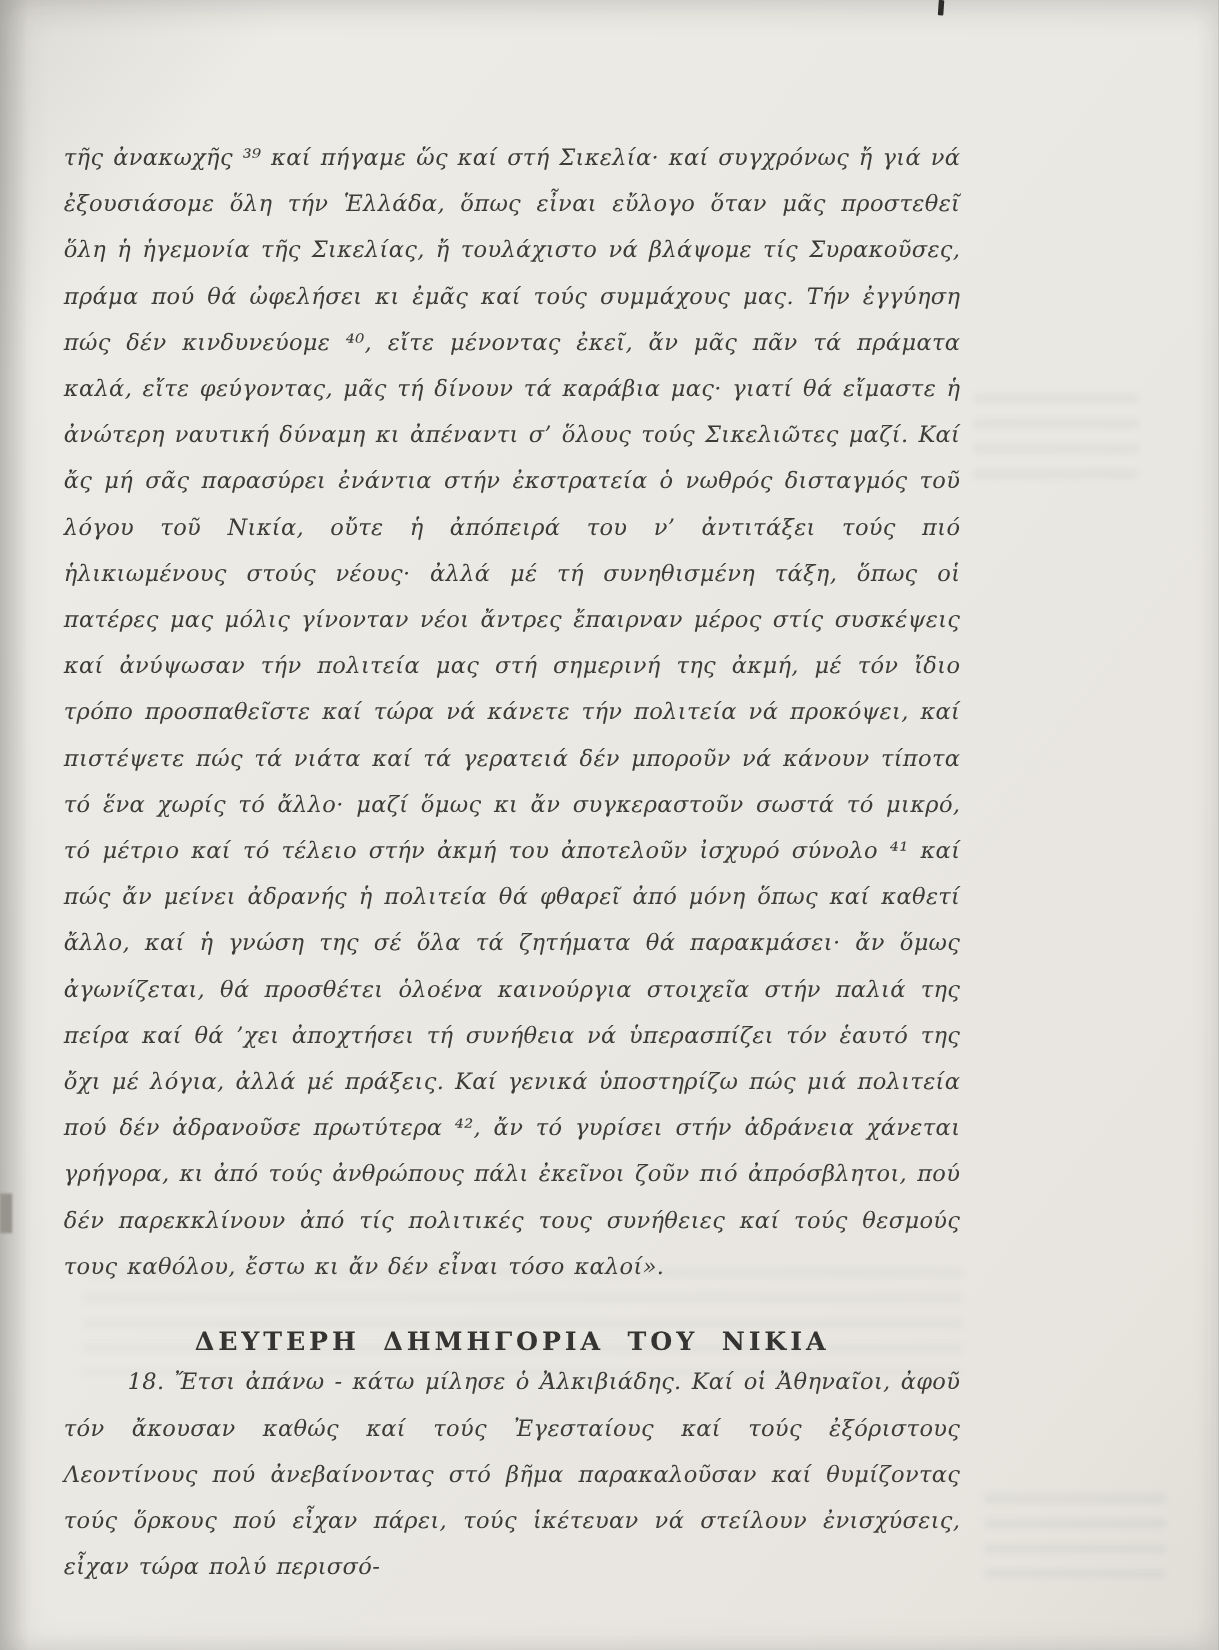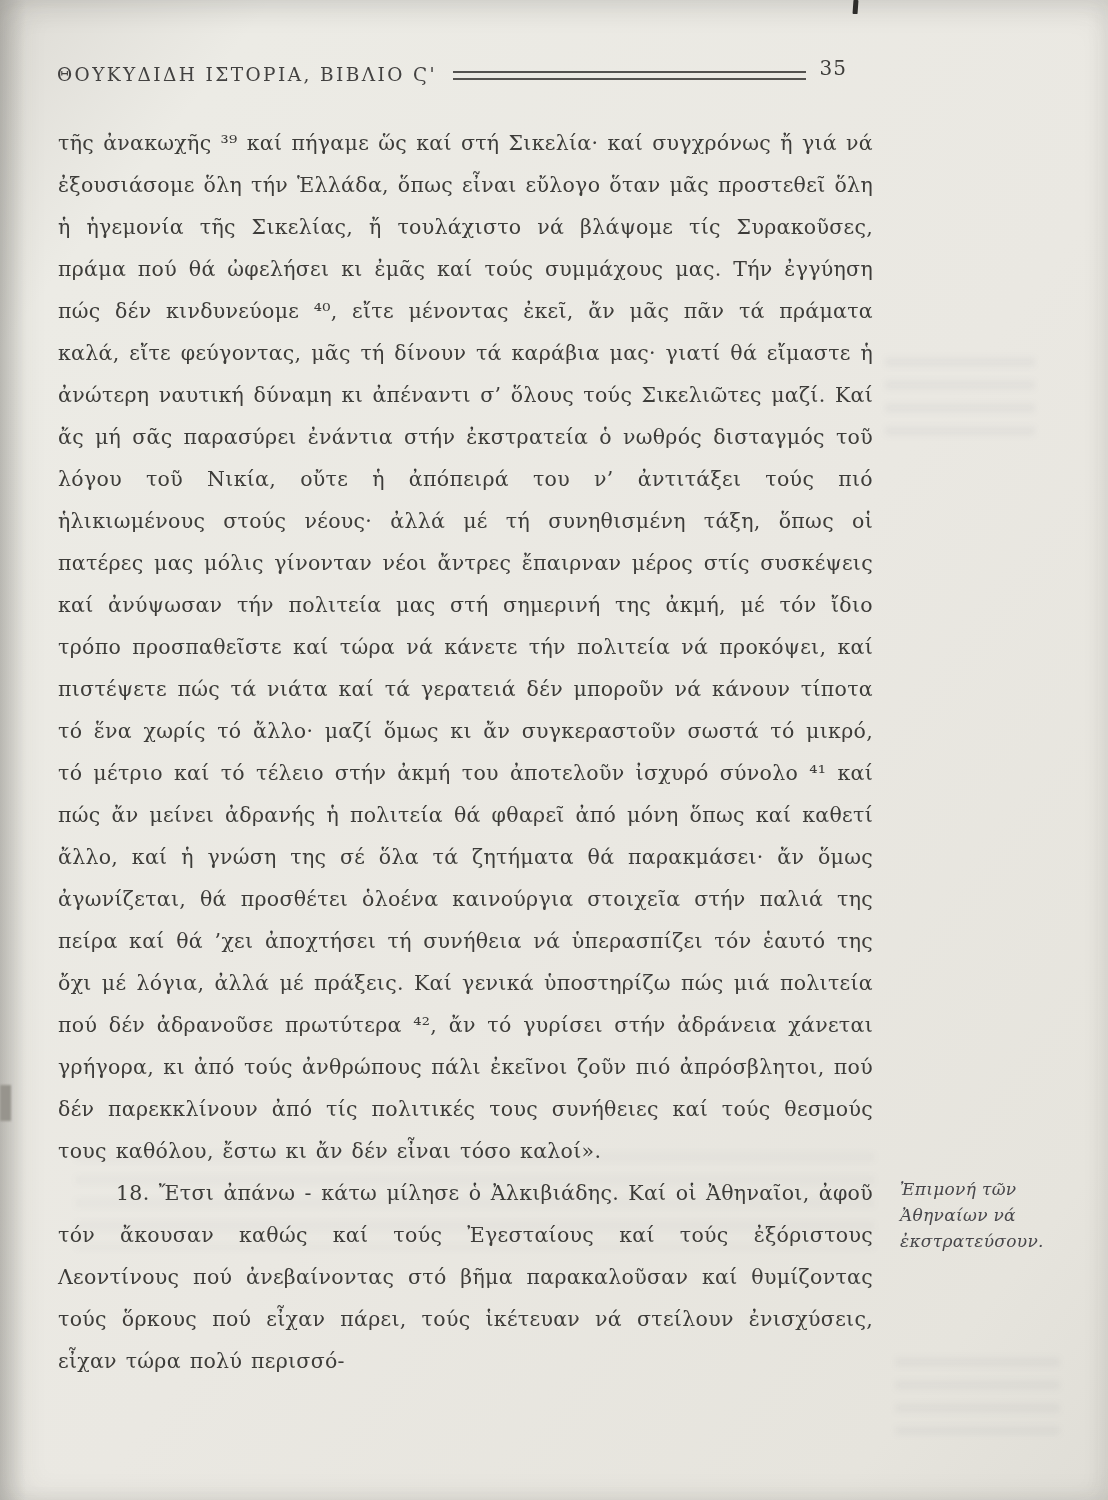--- a/index.html
+++ b/index.html
@@ -59,20 +59,21 @@
     width: 815px;
   }
   .body-par {
     margin: 0;
     font-size: 20.5px;
     line-height: 42px;
     letter-spacing: 0.3px;
     word-spacing: 2px;
     text-align: justify;
     color: #3d3c39;
+    font-style: italic;
   }
   .body-par.continued { text-indent: 0; }
   .body-par.indented  { text-indent: 58px; }
 
   .section-head {
     margin: 34px 0 2px 0;
     text-align: center;
     font-size: 23px;
     font-weight: bold;
     letter-spacing: 3.5px;
@@ -148,32 +149,27 @@
 
 <div class="page">
 
   <div class="edge-shadow-left"></div>
   <div class="ghost g1"></div>
   <div class="ghost g2"></div>
   <div class="ghost g3"></div>
   <div class="speck-top"></div>
   <div class="blotch-left"></div>
 
-  <div class="running-head">
-    <span class="title">ΘΟΥΚΥΔΙΔΗ ΙΣΤΟΡΙΑ, ΒΙΒΛΙΟ Ϛ'</span>
-    <span class="rule"></span>
-    <span class="folio">35</span>
-  </div>
 
   <div class="text-column">
 
     <p class="body-par continued">τῆς ἀνακωχῆς ³⁹ καί πήγαμε ὥς καί στή Σικελία· καί συγχρόνως ἤ γιά νά ἐξουσιάσομε ὅλη τήν Ἑλλάδα, ὅπως εἶναι εὔλογο ὅταν μᾶς προστεθεῖ ὅλη ἡ ἡγεμονία τῆς Σικελίας, ἤ τουλάχιστο νά βλάψομε τίς Συρακοῦσες, πράμα πού θά ὠφελήσει κι ἐμᾶς καί τούς συμμάχους μας. Τήν ἐγγύηση πώς δέν κινδυνεύομε ⁴⁰, εἴτε μένοντας ἐκεῖ, ἄν μᾶς πᾶν τά πράματα καλά, εἴτε φεύγοντας, μᾶς τή δίνουν τά καράβια μας· γιατί θά εἴμαστε ἡ ἀνώτερη ναυτική δύναμη κι ἀπέναντι σ’ ὅλους τούς Σικελιῶτες μαζί. Καί ἄς μή σᾶς παρασύρει ἐνάντια στήν ἐκστρατεία ὁ νωθρός δισταγμός τοῦ λόγου τοῦ Νικία, οὔτε ἡ ἀπόπειρά του ν’ ἀντιτάξει τούς πιό ἡλικιωμένους στούς νέους· ἀλλά μέ τή συνηθισμένη τάξη, ὅπως οἱ πατέρες μας μόλις γίνονταν νέοι ἄντρες ἔπαιρναν μέρος στίς συσκέψεις καί ἀνύψωσαν τήν πολιτεία μας στή σημερινή της ἀκμή, μέ τόν ἴδιο τρόπο προσπαθεῖστε καί τώρα νά κάνετε τήν πολιτεία νά προκόψει, καί πιστέψετε πώς τά νιάτα καί τά γερατειά δέν μποροῦν νά κάνουν τίποτα τό ἕνα χωρίς τό ἄλλο· μαζί ὅμως κι ἄν συγκεραστοῦν σωστά τό μικρό, τό μέτριο καί τό τέλειο στήν ἀκμή του ἀποτελοῦν ἰσχυρό σύνολο ⁴¹ καί πώς ἄν μείνει ἀδρανής ἡ πολιτεία θά φθαρεῖ ἀπό μόνη ὅπως καί καθετί ἄλλο, καί ἡ γνώση της σέ ὅλα τά ζητήματα θά παρακμάσει· ἄν ὅμως ἀγωνίζεται, θά προσθέτει ὁλοένα καινούργια στοιχεῖα στήν παλιά της πείρα καί θά ’χει ἀποχτήσει τή συνήθεια νά ὑπερασπίζει τόν ἑαυτό της ὄχι μέ λόγια, ἀλλά μέ πράξεις. Καί γενικά ὑποστηρίζω πώς μιά πολιτεία πού δέν ἀδρανοῦσε πρωτύτερα ⁴², ἄν τό γυρίσει στήν ἀδράνεια χάνεται γρήγορα, κι ἀπό τούς ἀνθρώπους πάλι ἐκεῖνοι ζοῦν πιό ἀπρόσβλητοι, πού δέν παρεκκλίνουν ἀπό τίς πολιτικές τους συνήθειες καί τούς θεσμούς τους καθόλου, ἔστω κι ἄν δέν εἶναι τόσο καλοί».</p>
 
+    <h2 class="section-head">ΔΕΥΤΕΡΗ ΔΗΜΗΓΟΡΙΑ ΤΟΥ ΝΙΚΙΑ</h2>
 
 
     <div class="par-with-note">
       <p class="body-par indented">18. Ἔτσι ἀπάνω - κάτω μίλησε ὁ Ἀλκιβιάδης. Καί οἱ Ἀθηναῖοι, ἀφοῦ τόν ἄκουσαν καθώς καί τούς Ἐγεσταίους καί τούς ἐξόριστους Λεοντίνους πού ἀνεβαίνοντας στό βῆμα παρακαλοῦσαν καί θυμίζοντας τούς ὅρκους πού εἶχαν πάρει, τούς ἱκέτευαν νά στείλουν ἐνισχύσεις, εἶχαν τώρα πολύ περισσό-</p>
 
-      <aside class="margin-note">Ἐπιμονή τῶν Ἀθηναίων νά ἐκστρατεύσουν.</aside>
     </div>
 
   </div>
 </div>
 
 </body></html>

